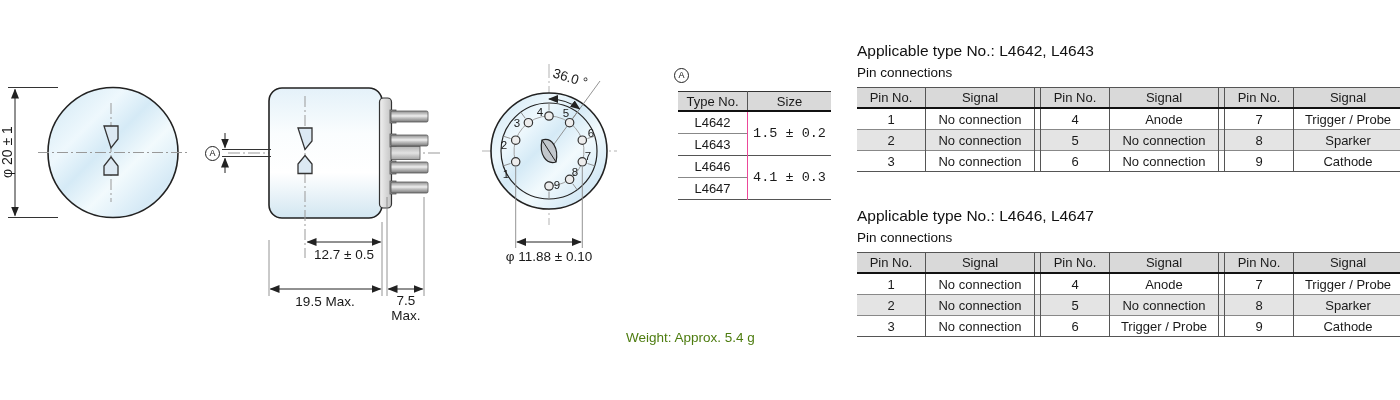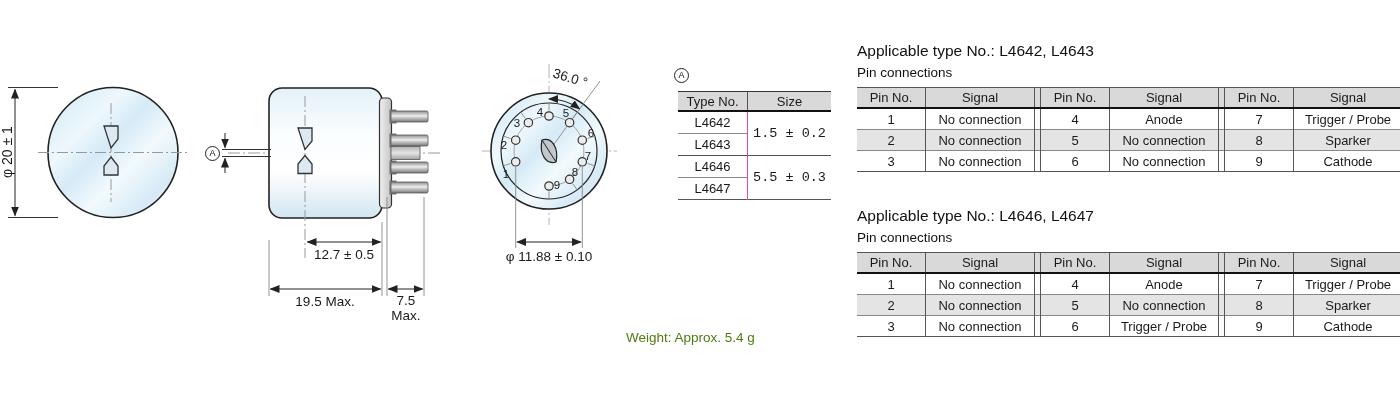--- a/index.html
+++ b/index.html
@@ -203,21 +203,21 @@
     </tr>
     <tr>
       <td class="type">L4642</td>
       <td class="size" rowspan="2">1.5 ± 0.2</td>
     </tr>
     <tr>
       <td class="type">L4643</td>
     </tr>
     <tr class="grp2">
       <td class="type">L4646</td>
-      <td class="size" rowspan="2">5.5 ± 0.3</td>
+      <td class="size" rowspan="2">4.1 ± 0.3</td>
     </tr>
     <tr>
       <td class="type">L4647</td>
     </tr>
   </tbody>
     </table>
 
   <div class="pin-block" style="left:857px;top:42px">
     <div class="pt-title">Applicable type No.: L4642, L4643</div>
     <div class="pt-sub">Pin connections</div>

